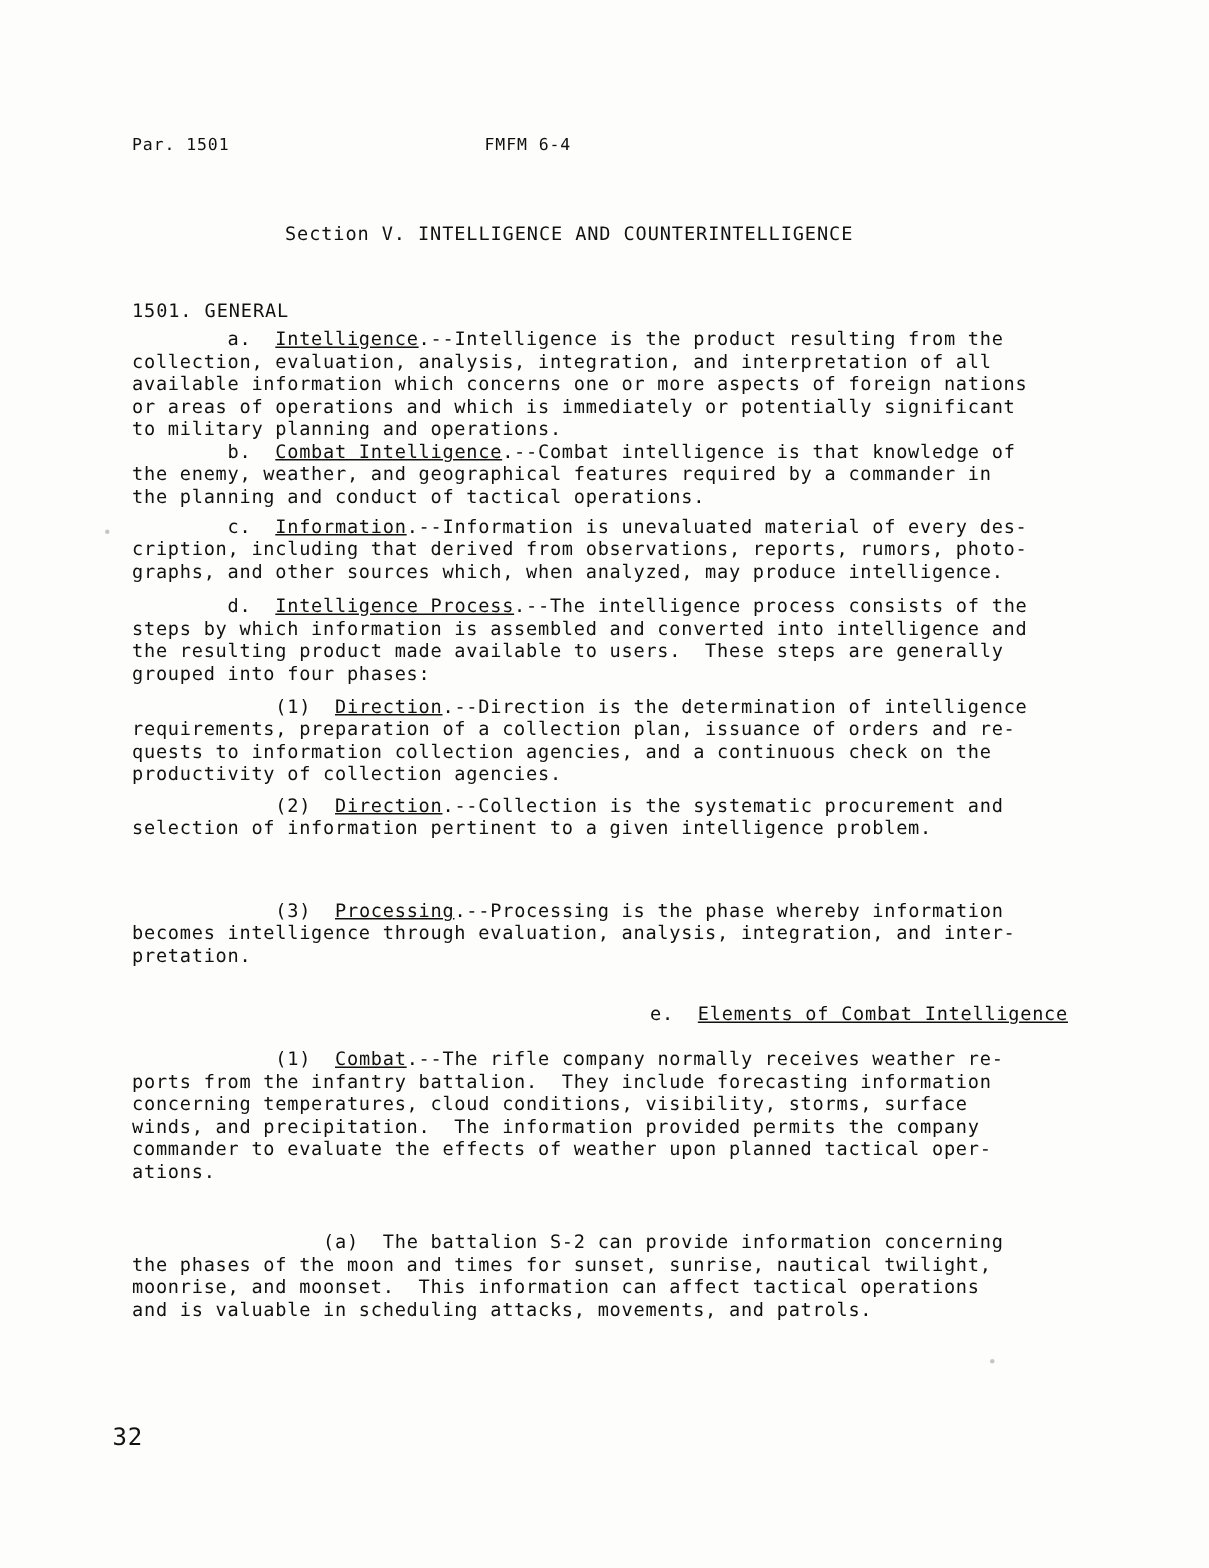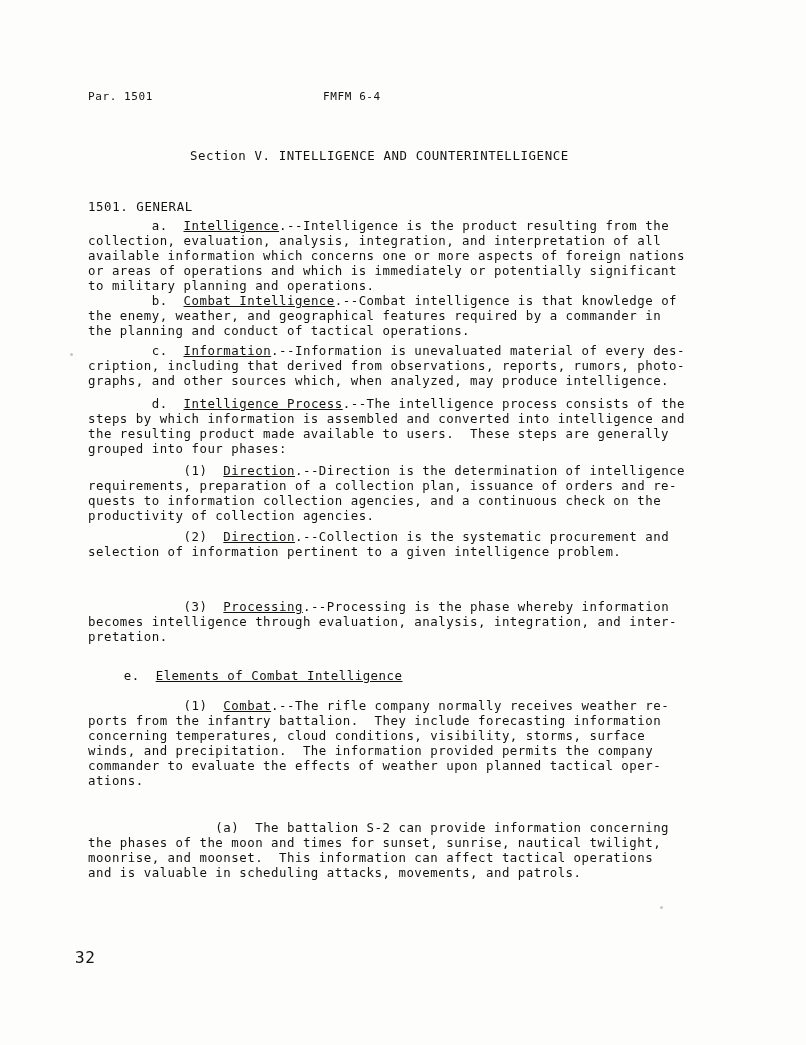--- a/index.html
+++ b/index.html
@@ -115,21 +115,21 @@
 productivity of collection agencies.</span></div>
 
   <div class="block" style="left:88px; top:529px; width:640px;"><span>            </span><span>(2)</span><span>  </span><span class="u">Direction</span><span>.--Collection is the systematic procurement and
 selection of information pertinent to a given intelligence problem.</span></div>
 
   <div class="block" style="left:88px; top:568px; width:640px;margin-top:31px;"><span>            </span><span>(3)</span><span>  </span><span class="u">Processing</span><span>.--Processing is the phase whereby information
 becomes intelligence through evaluation, analysis, integration, and inter-
 pretation.</span></div>
 
 
-  <div class="block" style="left:92px; top:668px; width:640px;"><span>    </span><span>e.</span><span>  </span><span class="u">Elements of Combat Intelligence</span><span></span></div>
+  <div class="block" style="left:72px; top:668px; width:640px;text-align:right;"><span>    </span><span>e.</span><span>  </span><span class="u">Elements of Combat Intelligence</span><span></span></div>
 
   <div class="block" style="left:88px; top:698px; width:640px;"><span>            </span><span>(1)</span><span>  </span><span class="u">Combat</span><span>.--The rifle company normally receives weather re-
 ports from the infantry battalion.  They include forecasting information
 concerning temperatures, cloud conditions, visibility, storms, surface
 winds, and precipitation.  The information provided permits the company
 commander to evaluate the effects of weather upon planned tactical oper-
 ations.</span></div>
 
 
   <div class="block" style="left:88px; top:820px; width:640px;"><span>                </span><span>(a)</span><span>  </span><span>The battalion S-2 can provide information concerning

